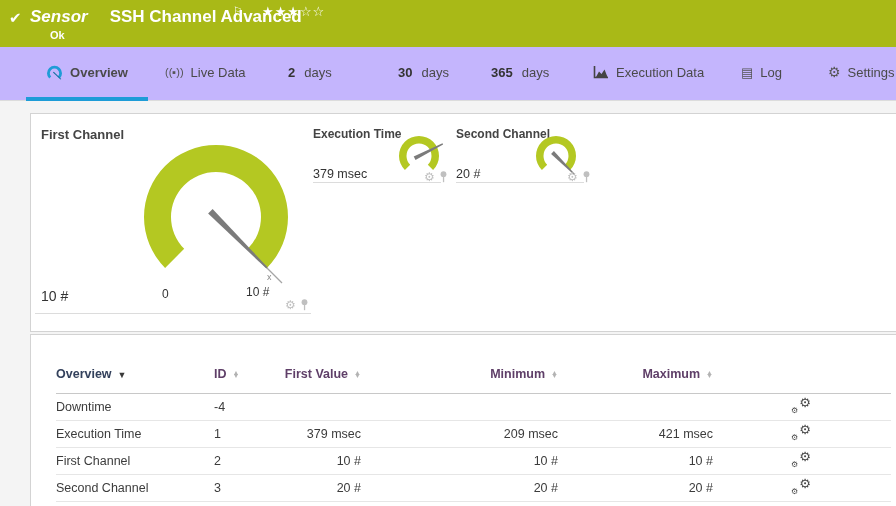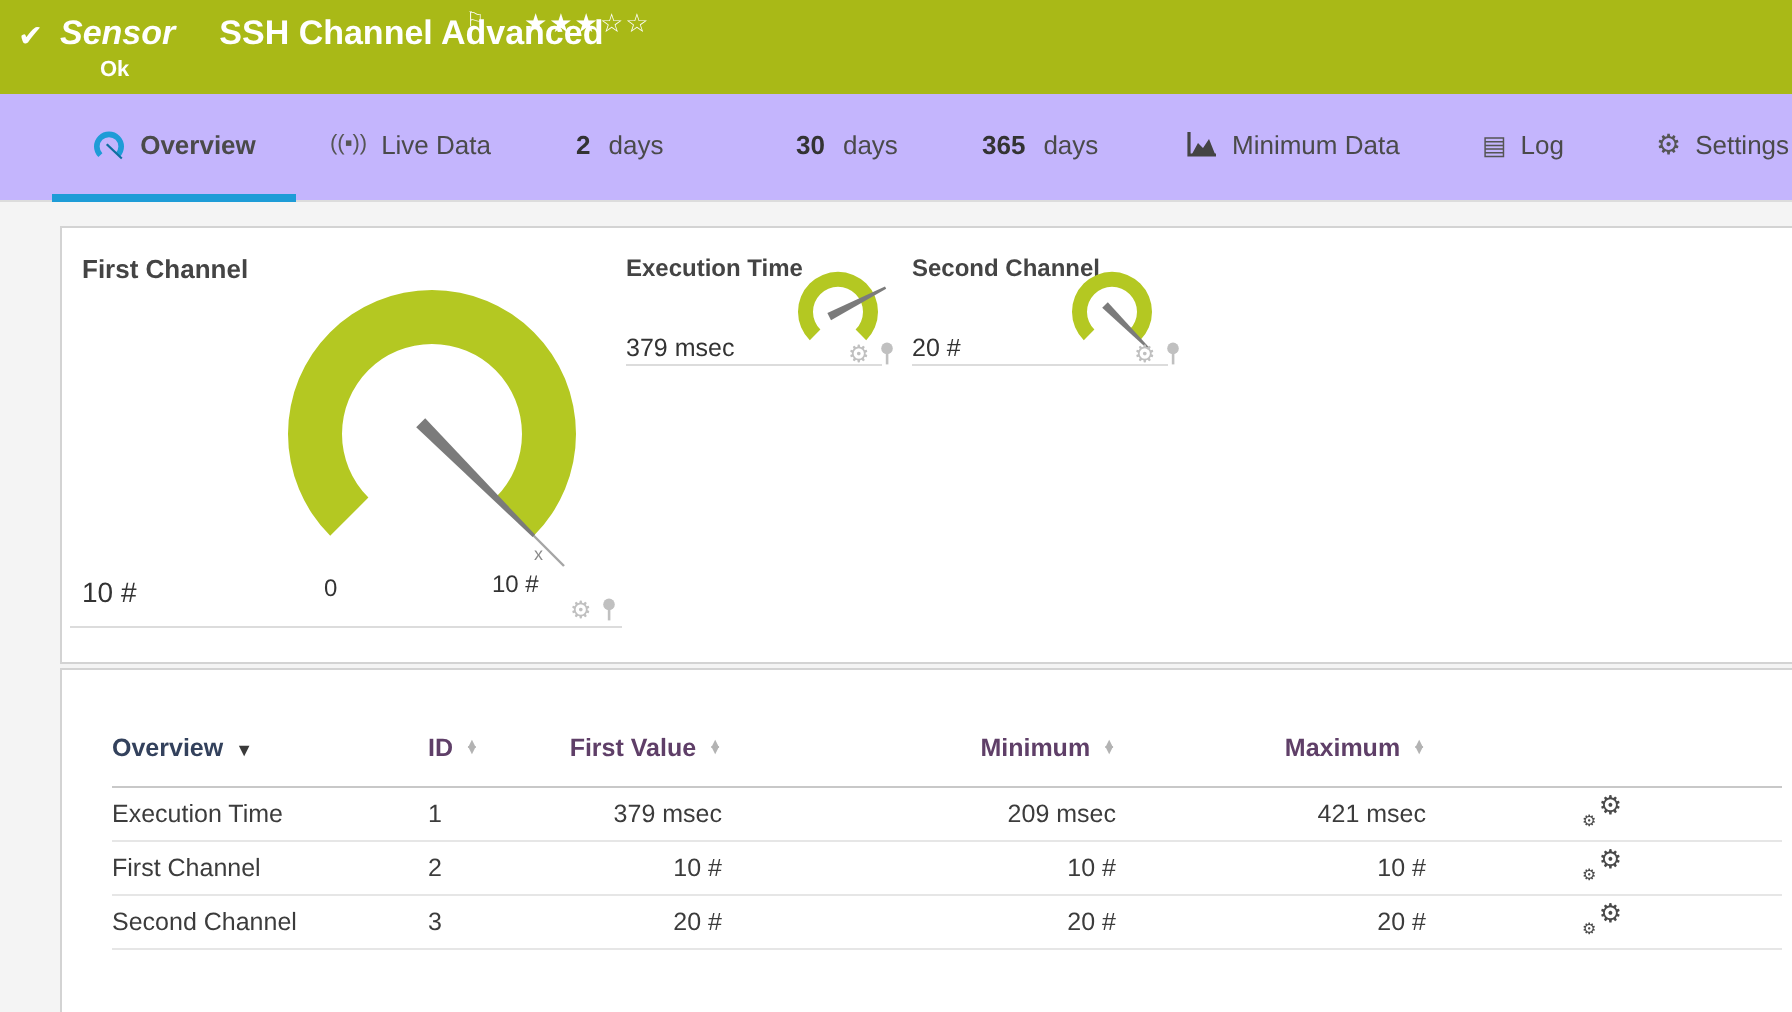--- a/index.html
+++ b/index.html
@@ -112,21 +112,21 @@
     <span>days</span>
   </div>
 
   <div class="tab tab-historic">
     <span>
       <svg width="16" height="14" viewBox="0 0 16 14">
         <path d="M1.5,1 L1.5,12.5 L15,12.5" stroke="#444" stroke-width="1.6" fill="none"></path>
         <path d="M3,12 L6,6.5 L8.5,9 L11.5,4.5 L14.5,12 Z" fill="#444"></path>
       </svg>
     </span>
-    <span>Minimum Data</span>
+    <span>Execution Data</span>
   </div>
 
   <div class="tab tab-log">
     <span class="glyph">▤</span>
     <span>Log</span>
   </div>
 
   <div class="tab tab-settings">
     <span class="glyph gear-glyph">⚙</span>
     <span>Settings</span>
@@ -232,20 +232,28 @@
           <span>Maximum</span><span class="sort-stack">
               <i>▲</i>
               <i>▼</i>
             </span>
         </th>
         <th></th>
       </tr>
     </thead>
     <tbody>
       <tr>
+        <td>Downtime</td>
+        <td>-4</td>
+        <td class="col-right"></td>
+        <td class="col-right"></td>
+        <td class="col-right"></td>
+        <td><span class="gears"><span class="g1">⚙</span><span class="g2">⚙</span></span></td>
+      </tr>
+      <tr>
         <td>Execution Time</td>
         <td>1</td>
         <td class="col-right">379 msec</td>
         <td class="col-right">209 msec</td>
         <td class="col-right">421 msec</td>
         <td><span class="gears"><span class="g1">⚙</span><span class="g2">⚙</span></span></td>
       </tr>
       <tr>
         <td>First Channel</td>
         <td>2</td>

